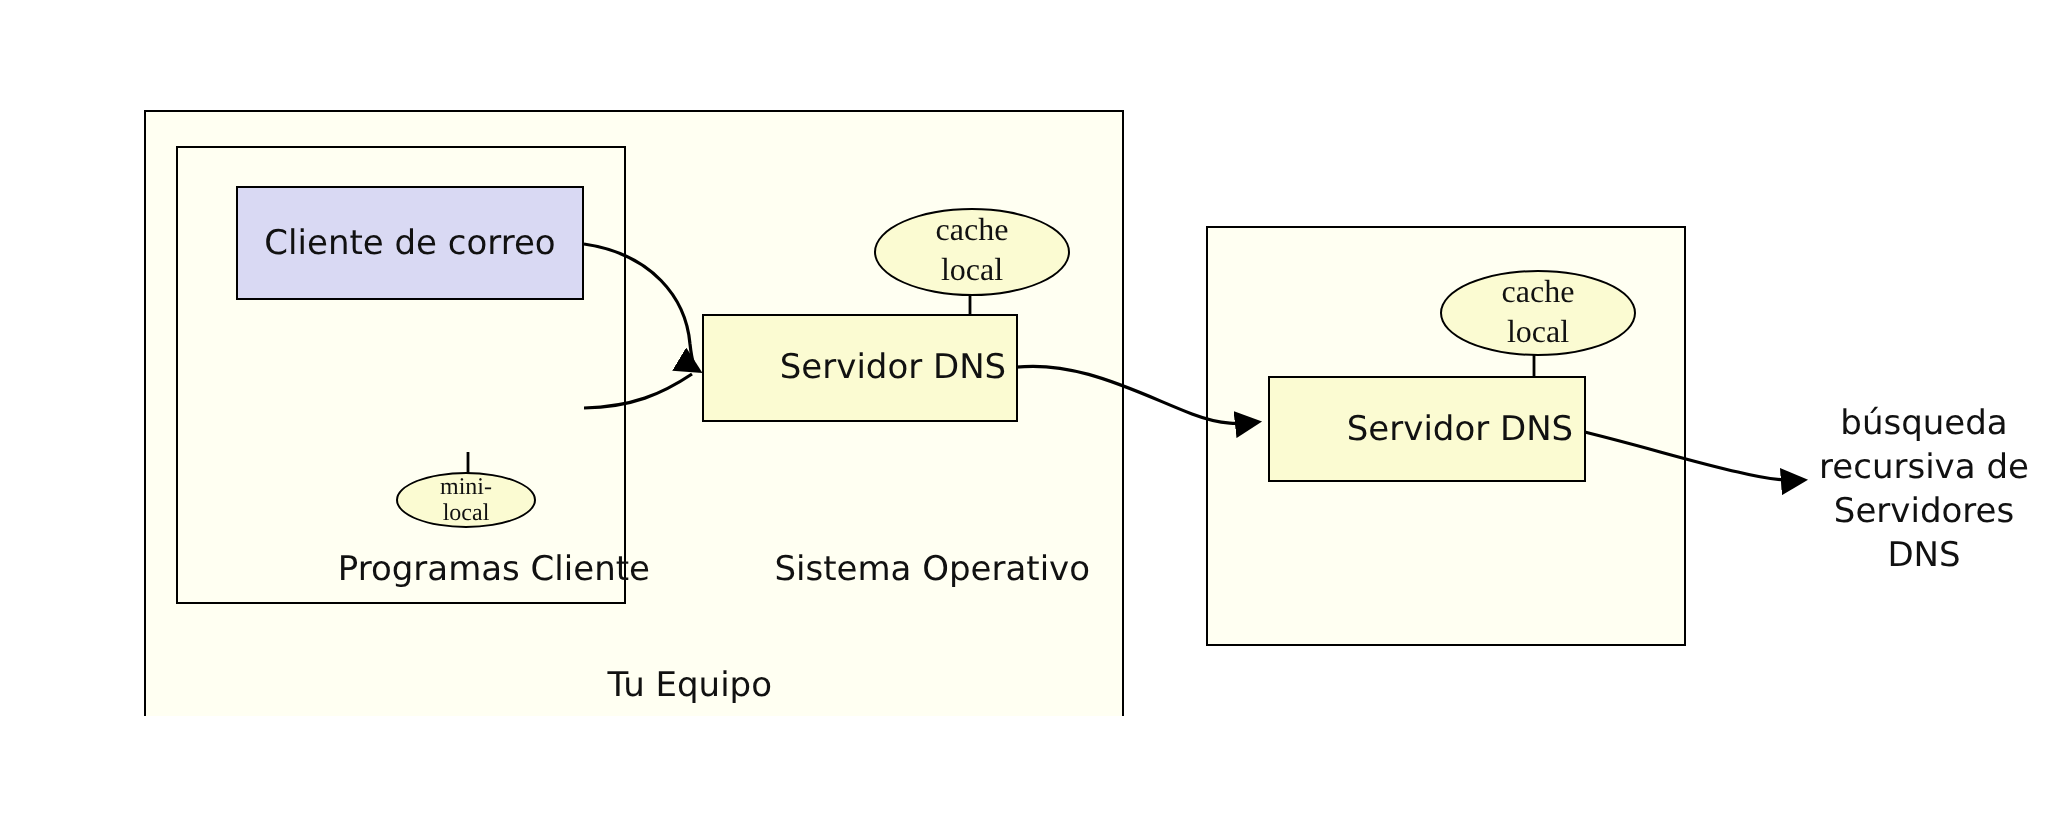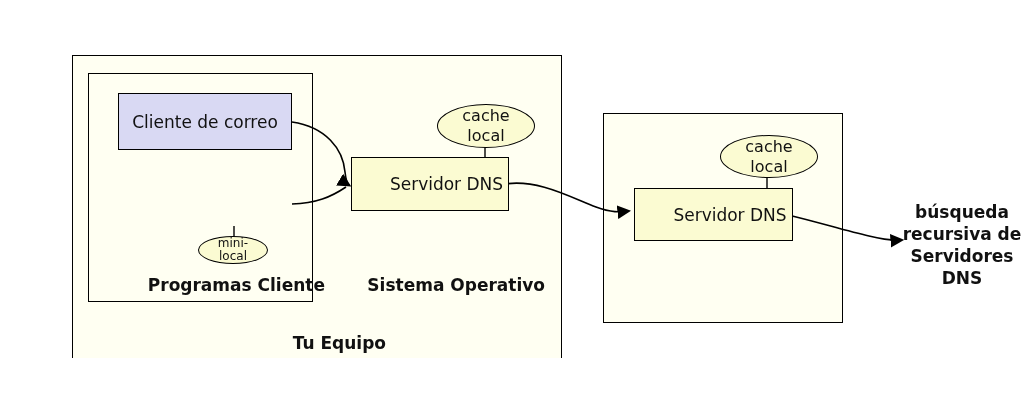--- a/index.html
+++ b/index.html
@@ -10,25 +10,25 @@
   html,body{width:1024px;height:410px;background:var(--page-bg);}
   body{font-family:"DejaVu Sans","Liberation Sans",sans-serif;color:var(--text);}
   #canvas{position:relative;width:1024px;height:358px;overflow:hidden;background:var(--page-bg);border-radius:16px;}
 
   .panel{position:absolute;background:var(--panel-bg);border:1.5px solid var(--border);}
   .node{position:absolute;border:1.5px solid var(--border);display:flex;align-items:center;justify-content:center;
         font-size:17px;text-align:center;}
   .node.module{background:var(--module-bg);}
   .node.dns{background:var(--cache-bg);padding-left:33px;}
   .ellipse{position:absolute;background:var(--cache-bg);border:1.4px solid var(--border);border-radius:50%;
-           display:flex;align-items:center;justify-content:center;text-align:center;white-space:pre-line;}
+           display:flex;align-items:center;justify-content:center;text-align:center;white-space:pre-line;font-family:Liberation Serif, serif;}
   .ellipse.cache{font-size:16px;line-height:20px;}
   .ellipse.mini{font-size:12px;line-height:13px;}
 
-  .label{position:absolute;font-size:17px;line-height:20px;font-weight:bold;}
+  .label{position:absolute;font-size:17px;line-height:20px;}
   .label.center{text-align:right;}
   .label.multiline{white-space:pre-line;}
   #isp-label{line-height:21px;}
   #busqueda-label{line-height:22px;text-align:center;white-space:pre-line;}
   #tiempo-label{font-size:12px;line-height:13.5px;color:var(--annotation-green);text-align:right;white-space:pre-line;}
 
   #connections{position:absolute;left:0;top:0;width:1024px;height:410px;pointer-events:none;}
   #connections path.arrow{fill:none;stroke:var(--border);stroke-width:1.6;}
   #connections line.connector{stroke:var(--border);stroke-width:1.4;}
 </style>

